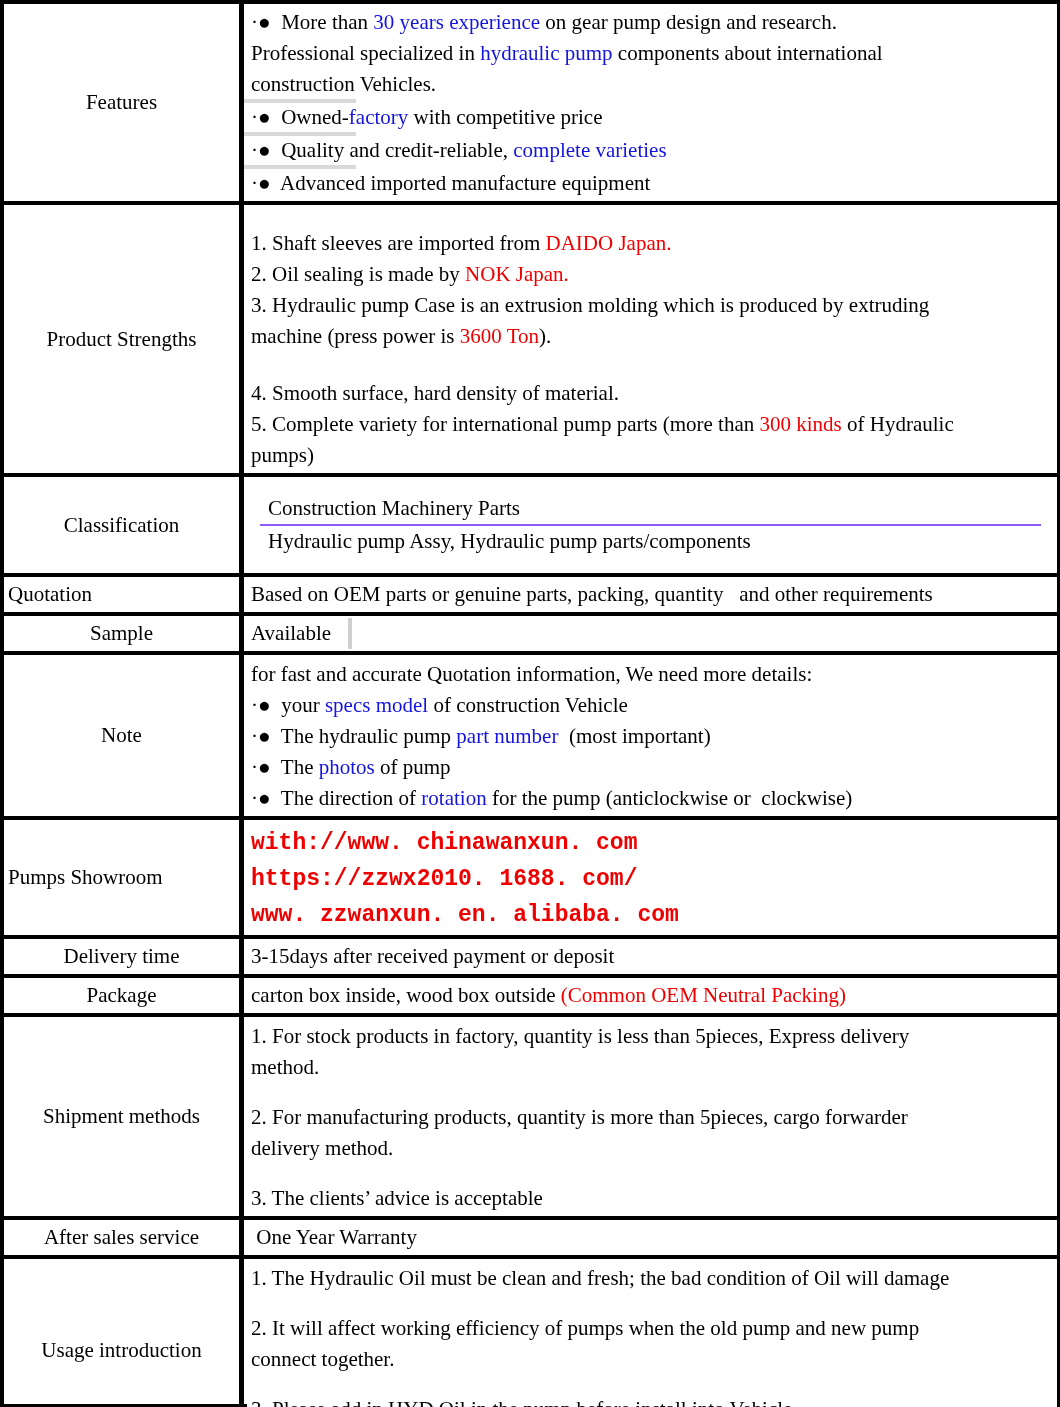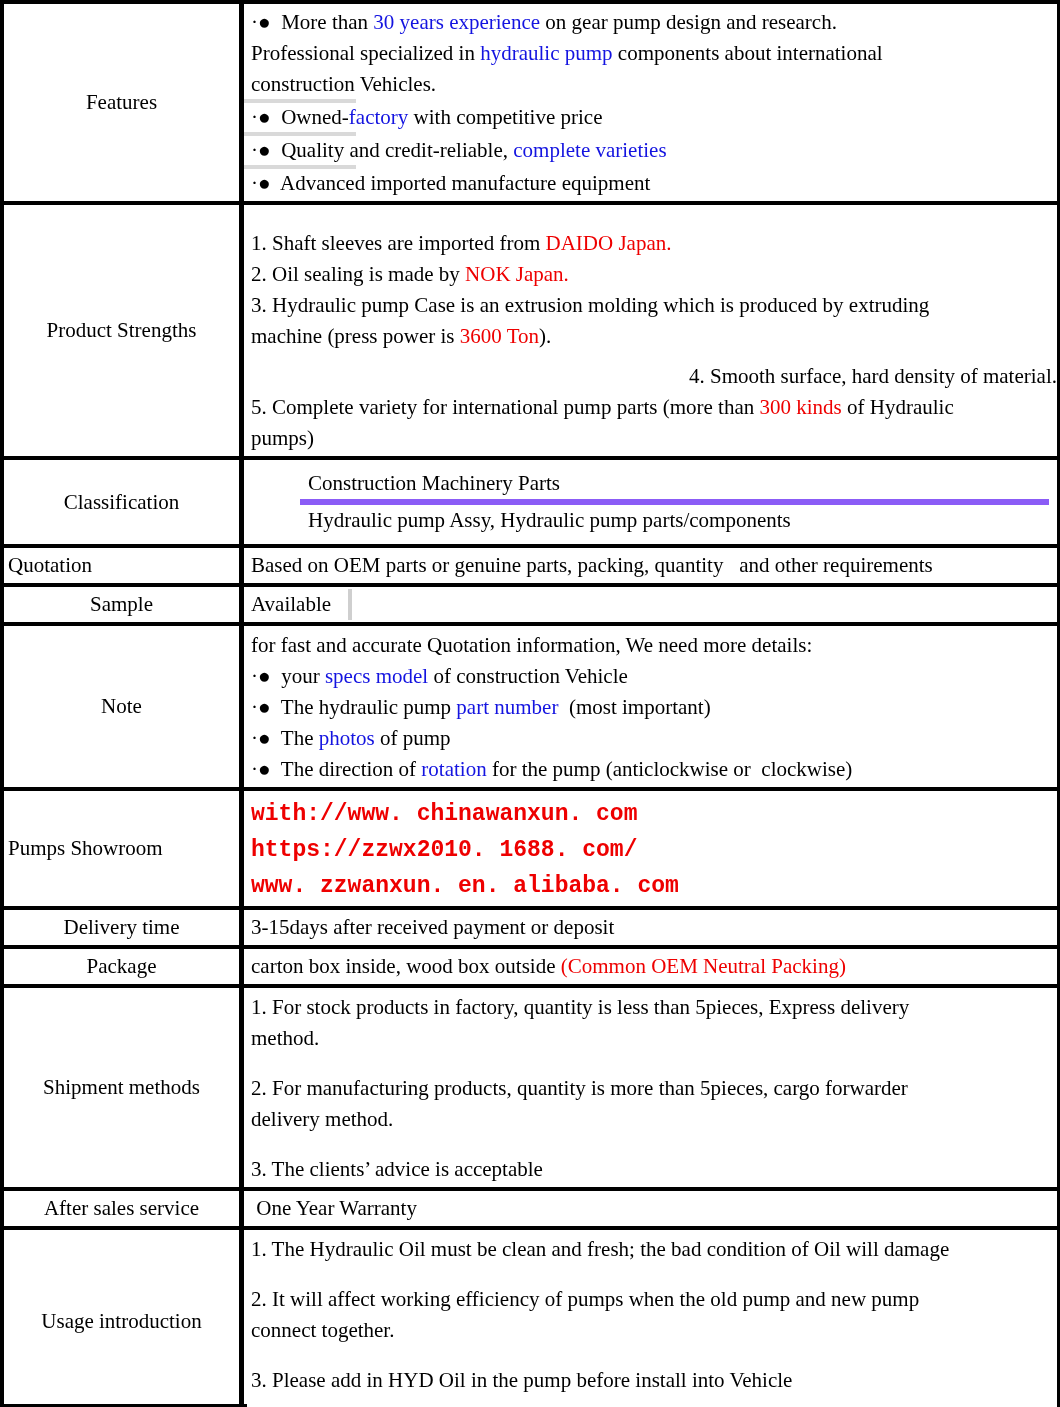--- a/index.html
+++ b/index.html
@@ -35,40 +35,40 @@
   .c-blue { color:#1414e0; }
   .c-red  { color:#ee0000; }
   
   .sep-above { position:relative; margin-top:2px; }
   .sep-above::before {
     content:""; position:absolute; left:-7px; top:-3px;
     width:112px; height:4px; background:#d9d9d9;
   }
   
   .subcell { min-height:30px; display:flex; align-items:center; padding-left:8px; }
-  .subcell + .subcell { border-top:6px solid #8b5cf6; }
+  .subcell + .subcell { border-top:2px solid #8b5cf6; }
   
   .sample-caret {
     position:absolute; left:104px; top:2px; bottom:2px; width:4px;
     background:#cfcfcf;
   }
   
   .mono-red .line {
     font-family:"Liberation Mono", monospace;
     font-size:23px; line-height:36px; font-weight:bold;
     color:#ee0000;
   }
   .gap { margin-top:19px; }
-  .gap-sm { margin-top:9px;text-align:right; }
+  .gap-sm { margin-top:26px; }
   
   .bottom-stub { position:absolute; left:0; bottom:0; width:243px; height:3px; background:#000; }
   
   .r-features  .content { min-height:186px; padding-top:3px; }
   .r-strengths .content { min-height:240px; padding-top:23px; }
-  .r-class     .content { padding:8px;margin-left:48px; }
+  .r-class     .content { padding:16px; }
   .r-quotation .content, .r-sample .content, .r-delivery .content, .r-package .content, .r-after .content { min-height:29px; }
   .r-note      .content { min-height:158px; padding-top:4px; }
   .r-showroom  .content { min-height:112px; padding-top:5px; }
   .r-shipment  .content { min-height:186px; padding-top:4px; }
   .r-usage     .content { min-height:182px; padding-top:4px; }
   .r-other     .content { min-height:74px; padding-top:4px; }
 </style>
 </head>
 <body>
 

